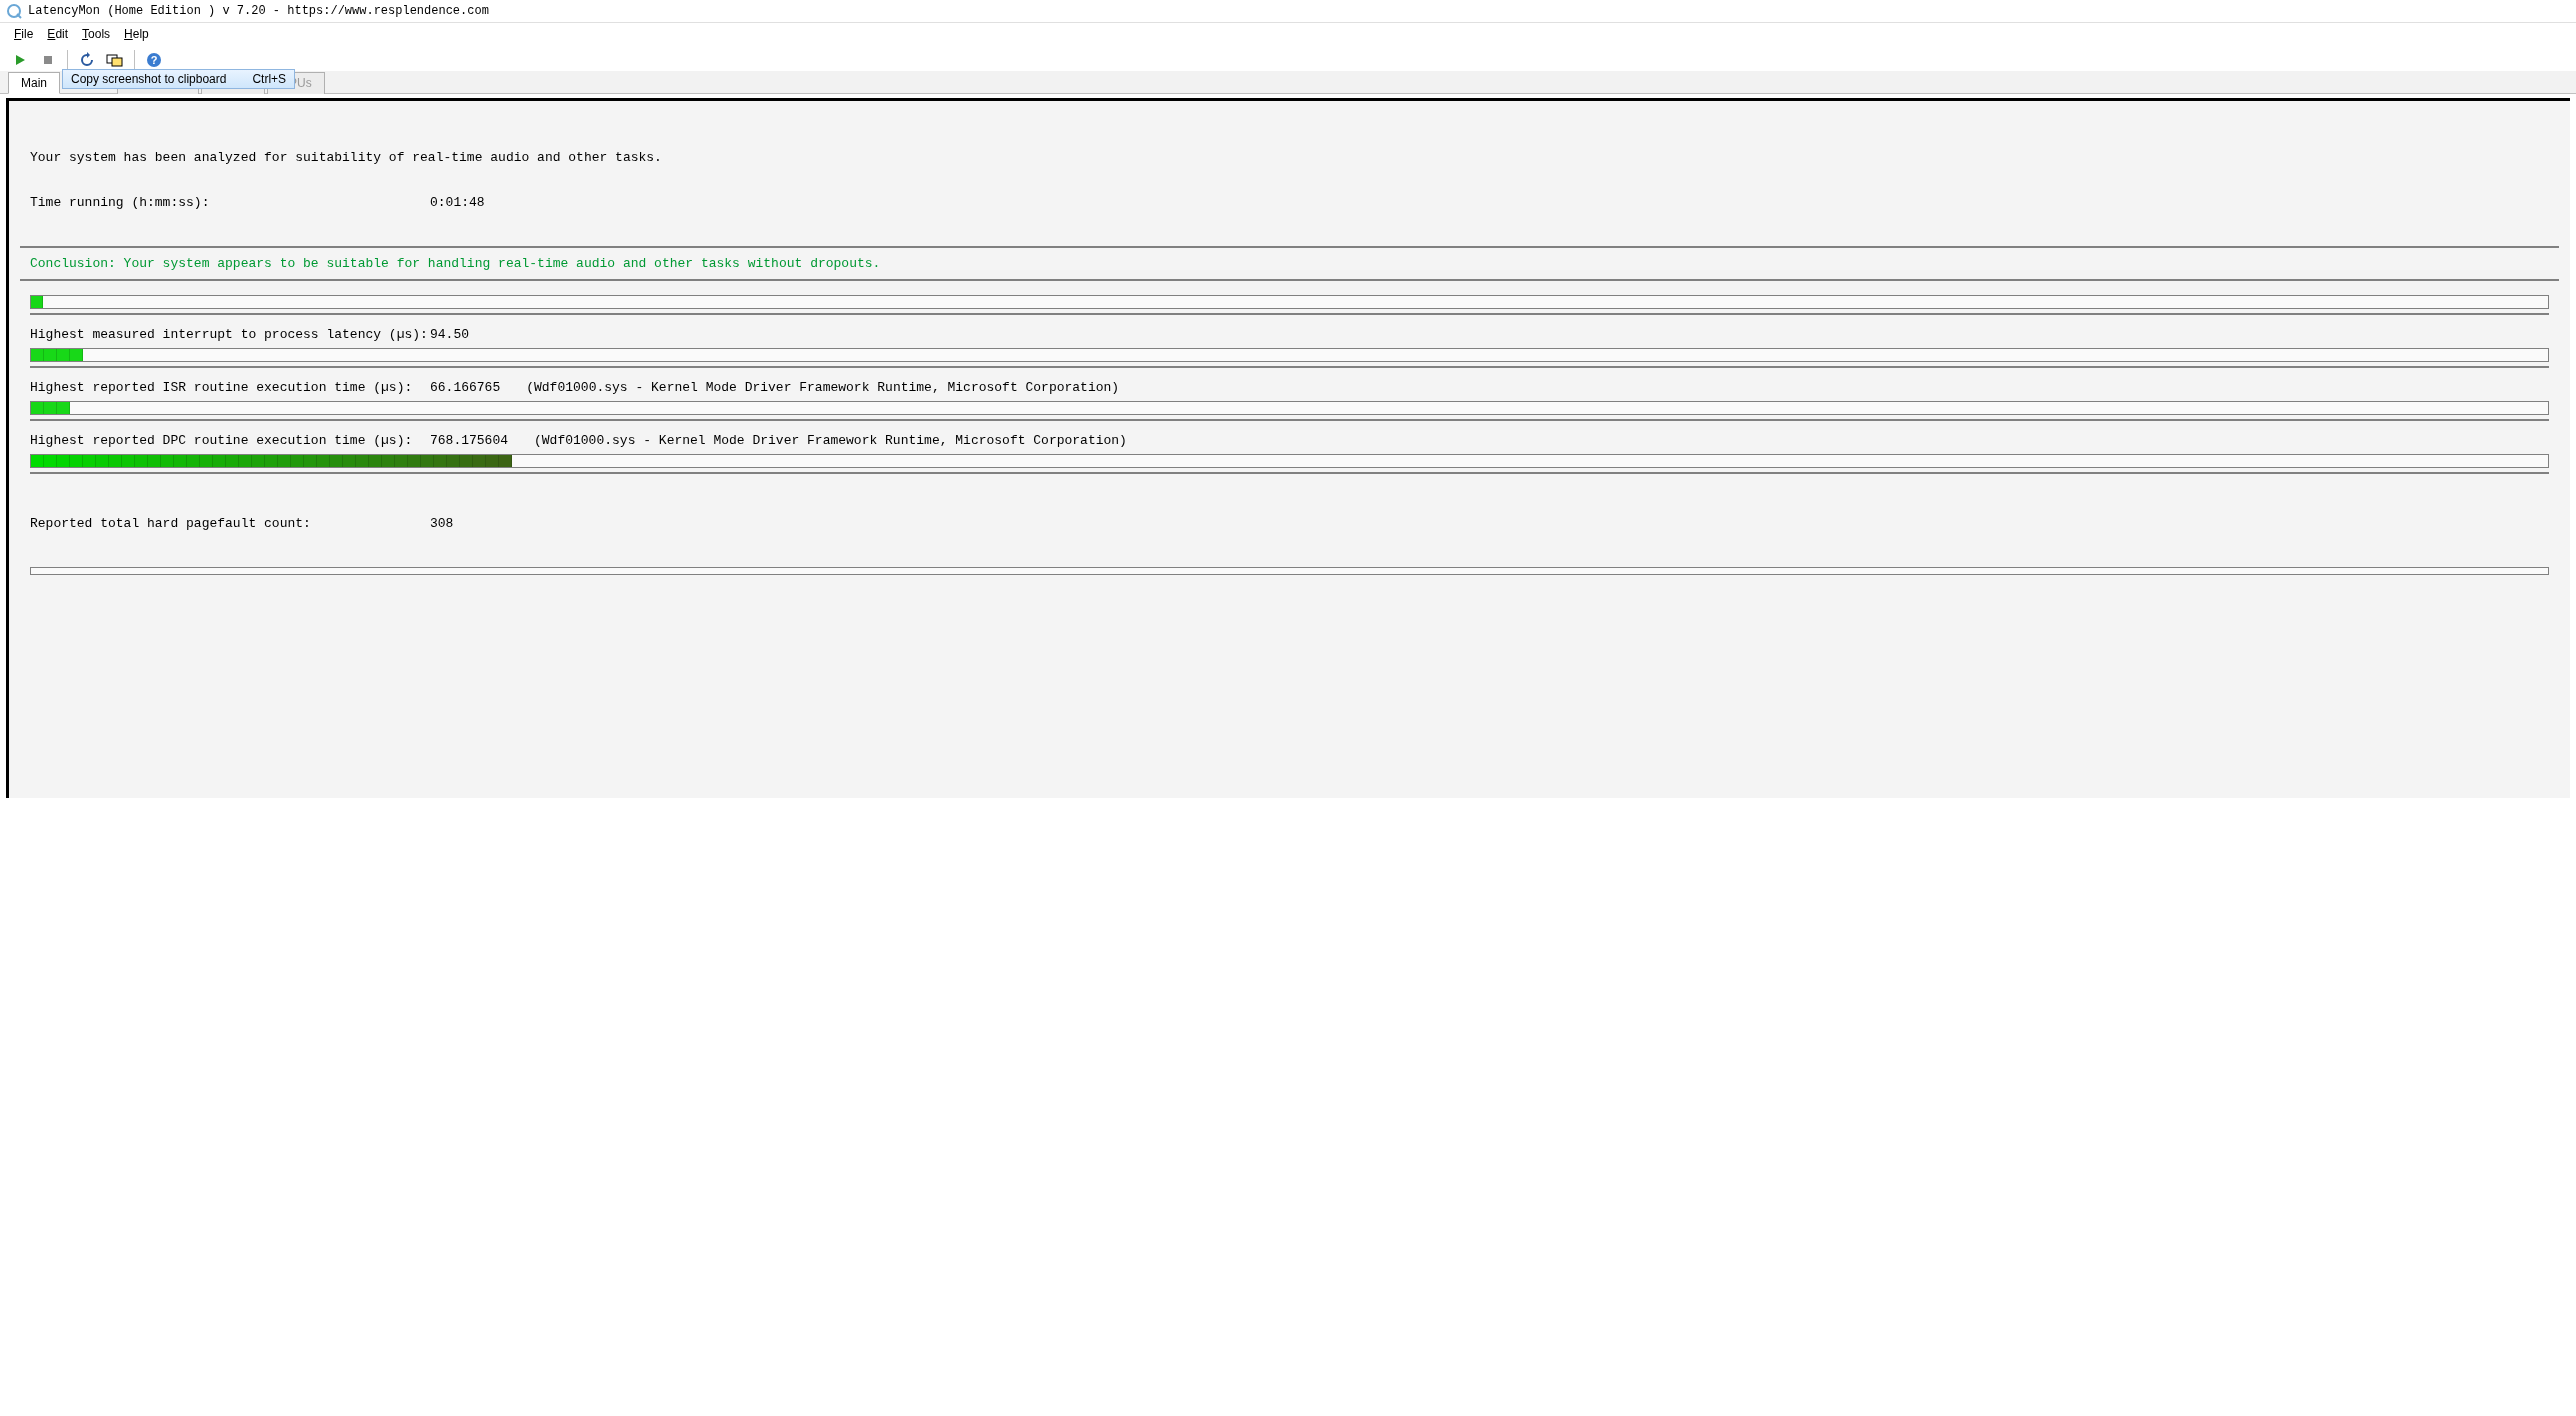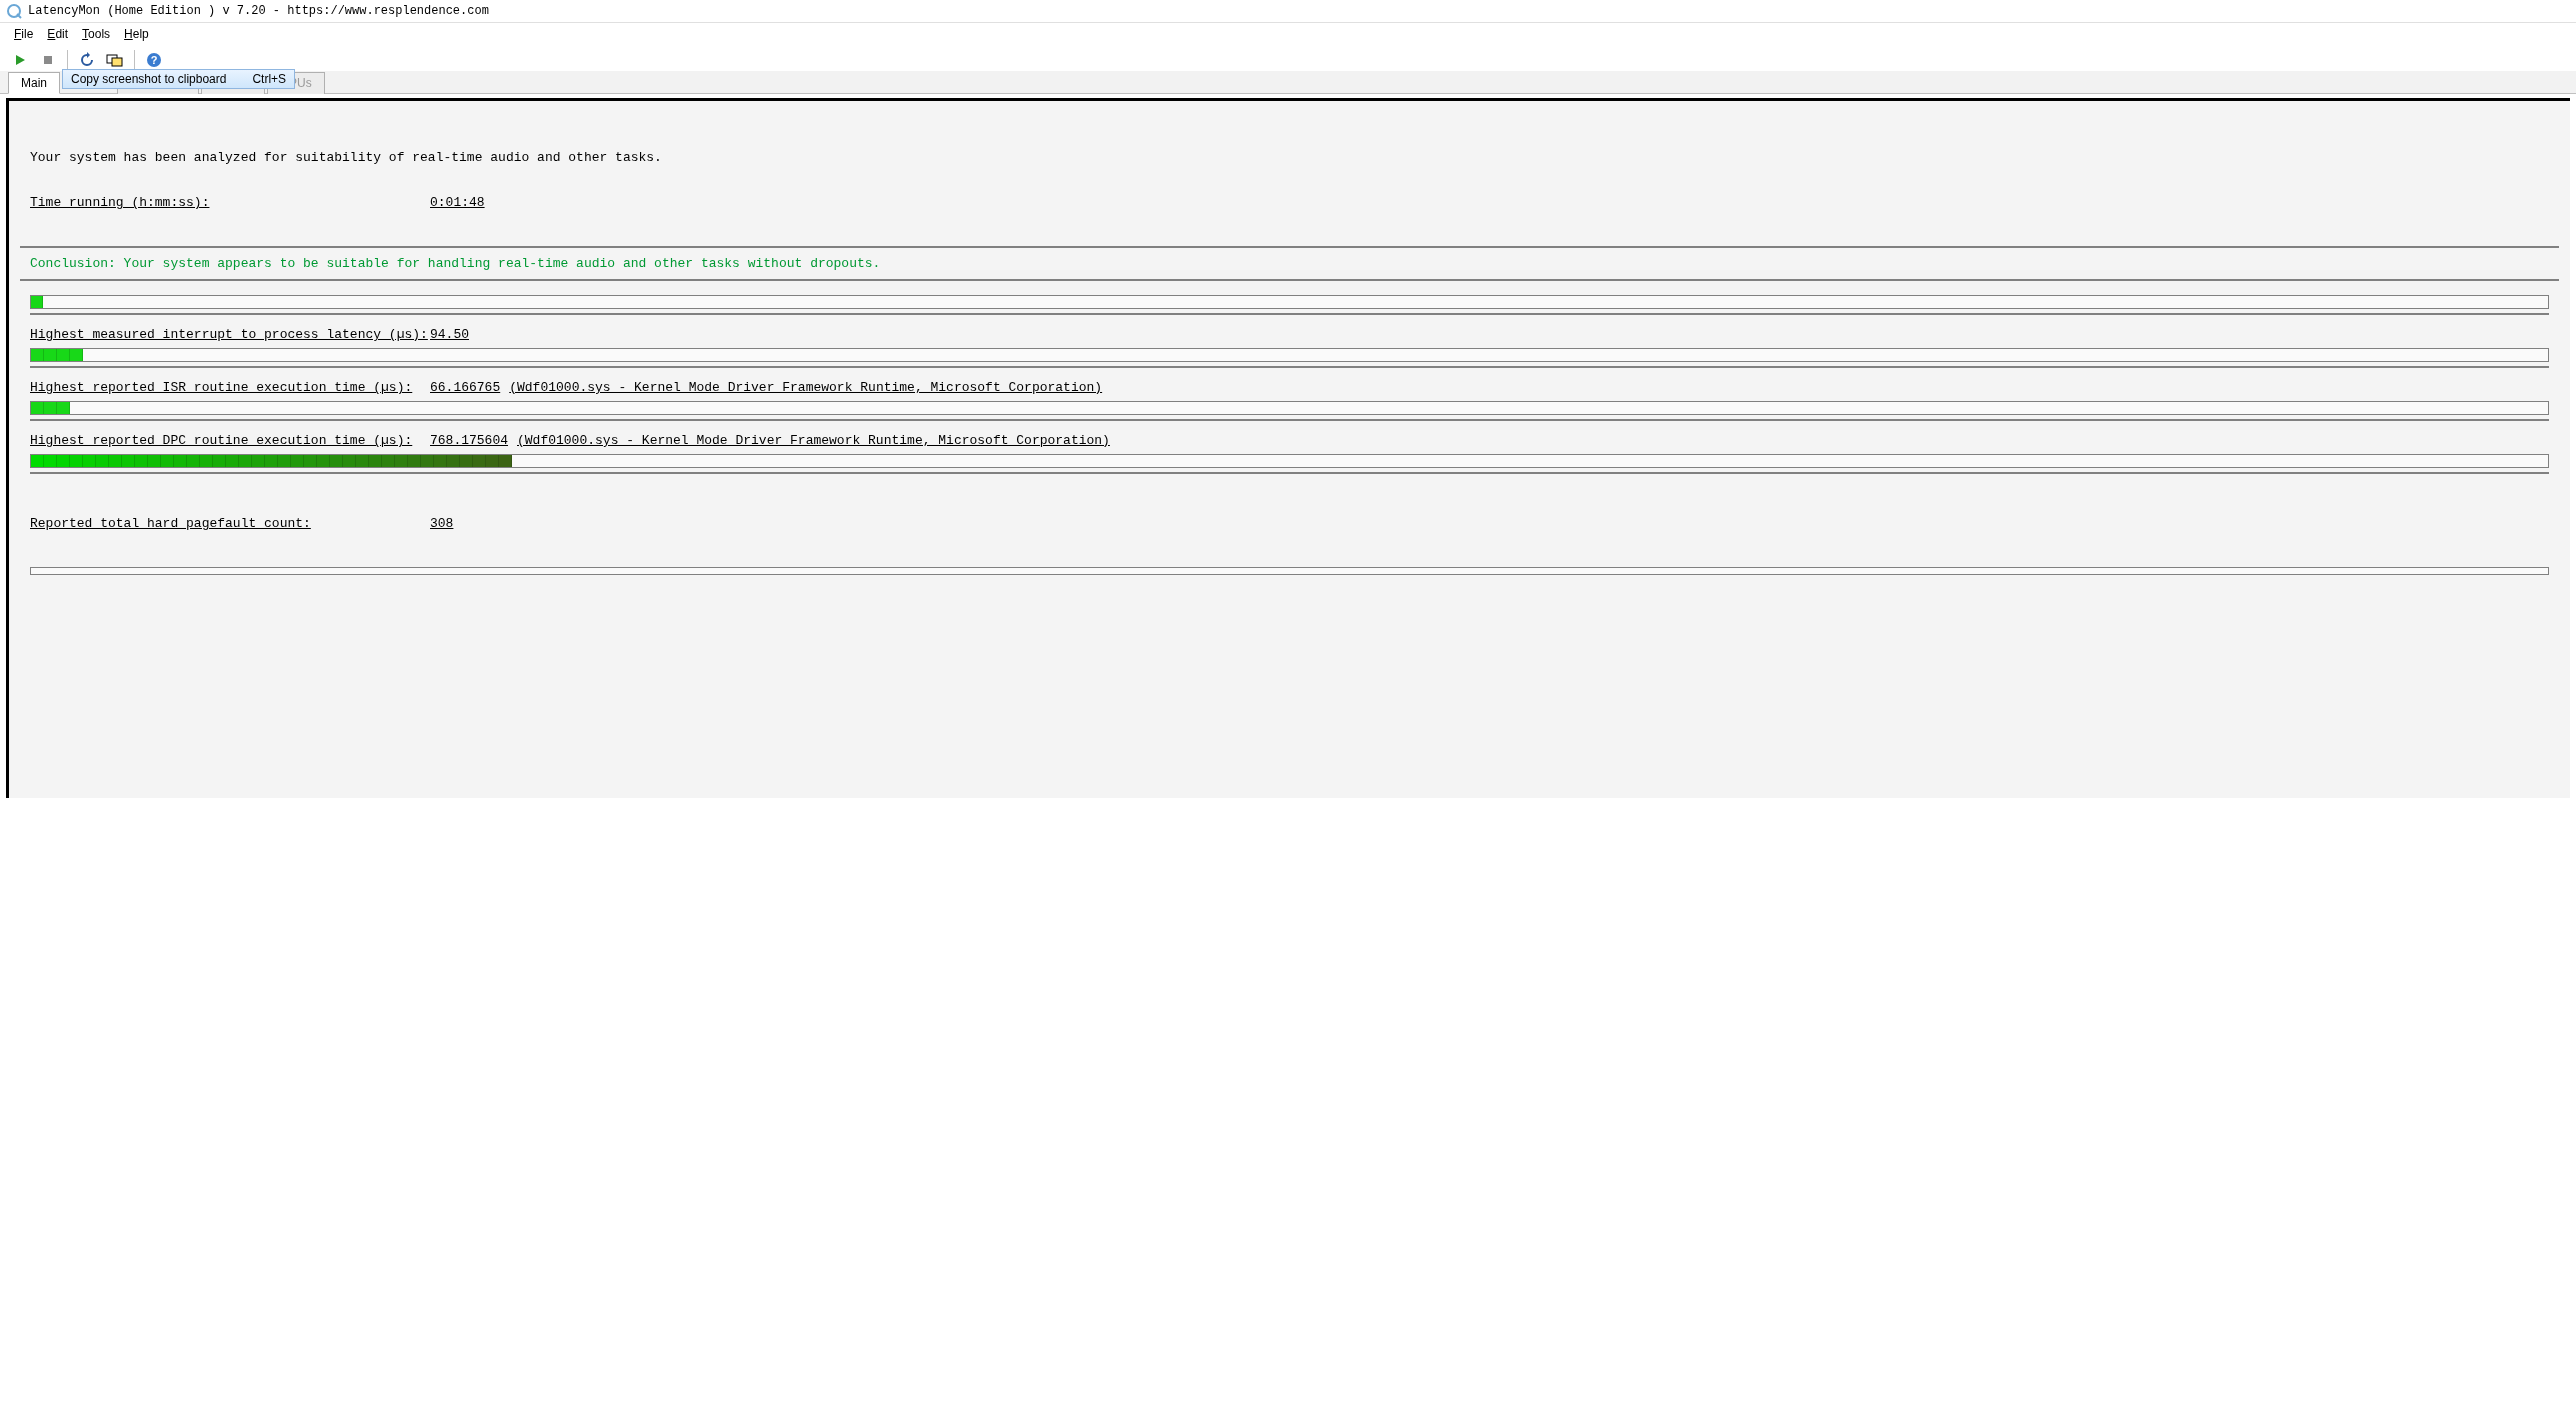--- a/index.html
+++ b/index.html
@@ -117,25 +117,24 @@
     background: #f4f4f4;
     color: #009933;
   }
   .metric-block {
     padding: 8px 10px 4px 10px;
     background: #f4f4f4;
   }
   .metric-row {
     display: flex;
     align-items: baseline;
-    text-decoration: underline;
   }
   .metric-label { width: 400px; }
   .metric-value { }
-  .metric-extra { margin-left: 9px; }
+  .metric-extra { margin-left: 26px; }
   .bar-track {
     margin: 6px 0 0 0;
     height: 14px;
     background: #fafafa;
     border: 1px solid #808080;
     position: relative;
     display: flex;
     align-items: stretch;
   }
   .bar-seg {

